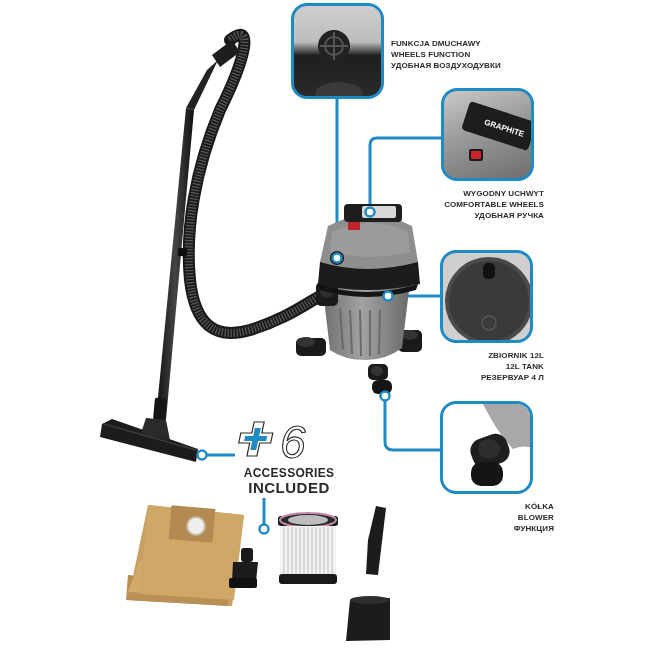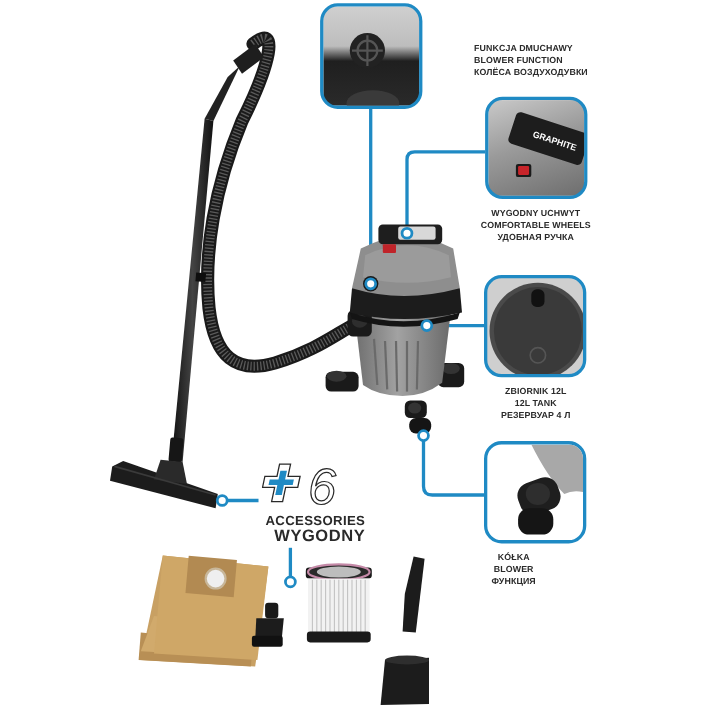--- a/index.html
+++ b/index.html
@@ -3,24 +3,24 @@
   <meta charset="utf-8">
   <style>
     html, body { margin: 0; padding: 0; background: #ffffff; }
     body { width: 650px; height: 650px; position: relative; overflow: hidden;
            font-family: "Liberation Sans", sans-serif; }
     svg.layer { position: absolute; left: 0; top: 0; }
     .callout-box { position: absolute; border: 3px solid #1f8ac4; border-radius: 16px;
                    overflow: hidden; box-sizing: border-box; background: #d9d9d9; }
     .label { position: absolute; font-family: "Liberation Sans", sans-serif; font-weight: 700;
              font-size: 8px; line-height: 11px; color: #2a2a2a; letter-spacing: 0.1px; }
-    .label.center { text-align: center; }
-    .label.left { text-align: left; margin-left: 40px; }
+    .label.center { text-align: right; }
+    .label.left { text-align: left; }
     .label span { display: block; white-space: nowrap; }
-    .acc-title { position: absolute; left: 222px; top: 467px; width: 110px; text-align: right;
+    .acc-title { position: absolute; left: 234px; top: 467px; width: 110px; text-align: center;
                  font-family: "Liberation Sans", sans-serif; font-weight: 700; color: #2a2a2a; }
     .acc-title .l1 { display:block; font-size: 12px; line-height: 13px; letter-spacing: 0.3px; }
     .acc-title .l2 { display:block; font-size: 15px; line-height: 16px; letter-spacing: 0.5px; }
     .plus-six { position: absolute; left: 238px; top: 418px; width: 80px; height: 46px; }
   </style>
 </head>
 <body>
 
 <svg class="layer" width="650" height="650">
   <g stroke="#1f8ac4" stroke-width="3" fill="none" stroke-linejoin="round">
@@ -126,22 +126,22 @@
   <svg width="93" height="96">
     <circle cx="40" cy="40" r="16" fill="#222"></circle>
     <circle cx="40" cy="40" r="9" fill="none" stroke="#555" stroke-width="2"></circle>
     <line x1="40" y1="26" x2="40" y2="54" stroke="#555" stroke-width="2"></line>
     <line x1="26" y1="40" x2="54" y2="40" stroke="#555" stroke-width="2"></line>
     <ellipse cx="45" cy="88" rx="24" ry="12" fill="#3a3a3a"></ellipse>
   </svg>
 </div>
 <div class="label left" style="left:391px; top:38px;">
   <span>FUNKCJA DMUCHAWY</span>
-  <span>BLOWER FUNCTION</span>
-  <span>КОЛЁСА ВОЗДУХОДУВКИ</span>
+  <span>WHEELS FUNCTION</span>
+  <span>УДОБНАЯ ВОЗДУХОДУВКИ</span>
 </div>
 
 <div class="callout-box" style="left:441px; top:88px; width:93px; height:93px; background: linear-gradient(160deg,#c9c9c9 0%,#9a9a9a 45%,#6e6e6e 100%);">
   <svg width="93" height="93">
     <rect x="20" y="20" width="70" height="30" rx="4" fill="#1d1d1d" transform="rotate(18 55 35)"></rect>
     <text x="40" y="38" fill="#ffffff" font-size="8" font-weight="700" font-family="Liberation Sans, sans-serif" transform="rotate(18 55 35)">GRAPHITE</text>
     <rect x="25" y="58" width="14" height="12" rx="2" fill="#1a1a1a"></rect>
     <rect x="27" y="60" width="10" height="8" rx="1" fill="#c8242a"></rect>
   </svg>
 </div>
@@ -166,37 +166,37 @@
 </div>
 
 <div class="callout-box" style="left:440px; top:401px; width:93px; height:93px; background:#ffffff;">
   <svg width="93" height="93">
     <path d="M40 0 L93 0 L93 45 Q80 40 70 45 Q55 30 40 0 Z" fill="#a8a8a8"></path>
     <rect x="28" y="32" width="38" height="30" rx="12" fill="#1e1e1e" transform="rotate(-20 47 47)"></rect>
     <ellipse cx="46" cy="45" rx="11" ry="10" fill="#2e2e2e"></ellipse>
     <rect x="28" y="58" width="32" height="24" rx="10" fill="#151515"></rect>
   </svg>
 </div>
-<div class="label center" style="left:410px; top:501px; width:114px;">
+<div class="label center" style="left:440px; top:501px; width:114px;">
   <span>KÓŁKA</span>
   <span>BLOWER</span>
   <span>ФУНКЦИЯ</span>
 </div>
 
 <svg class="plus-six" viewBox="0 0 80 46">
   <g transform="skewX(-12)">
     <path d="M17 4 L27 4 L27 15 L38 15 L38 25 L27 25 L27 38 L17 38 L17 25 L6 25 L6 15 L17 15 Z" fill="#ffffff" stroke="#2a2a2a" stroke-width="1.2"></path>
     <path d="M19 10 L25 10 L25 18 L33 18 L33 23 L25 23 L25 32 L19 32 L19 23 L11 23 L11 18 L19 18 Z" fill="#1f8ac4"></path>
   </g>
   <text x="42" y="40" font-family="Liberation Sans, sans-serif" font-size="46" font-weight="400" font-style="italic" fill="#ffffff" stroke="#2a2a2a" stroke-width="1.1">6</text>
 </svg>
 
 <div class="acc-title">
   <span class="l1">ACCESSORIES</span>
-  <span class="l2">WYGODNY</span>
+  <span class="l2">INCLUDED</span>
 </div>
 
 <svg class="layer" width="650" height="650">
 
   <g>
     <path d="M148 505 L244 515 L232 606 L128 600 Z" fill="#c8a063"></path>
     <path d="M128 575 L230 585 L228 606 L126 600 Z" fill="#b88f55"></path>
     <path d="M140 560 L236 570 L232 598 L128 592 Z" fill="#d1aa6c"></path>
     <path d="M148 505 L244 515 L234 600 L140 594 Z" fill="#cfa767"></path>
     <rect x="170" y="507" width="44" height="34" fill="#b28a52" transform="rotate(5 192 524)"></rect>

